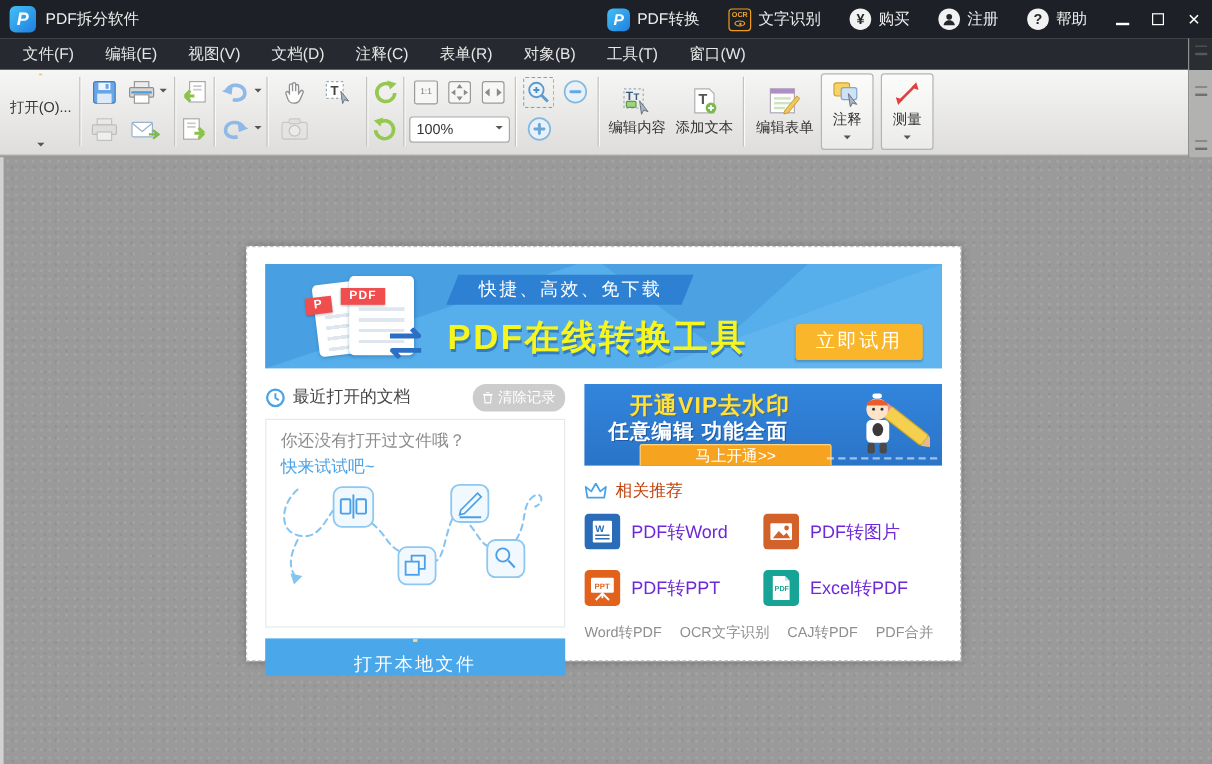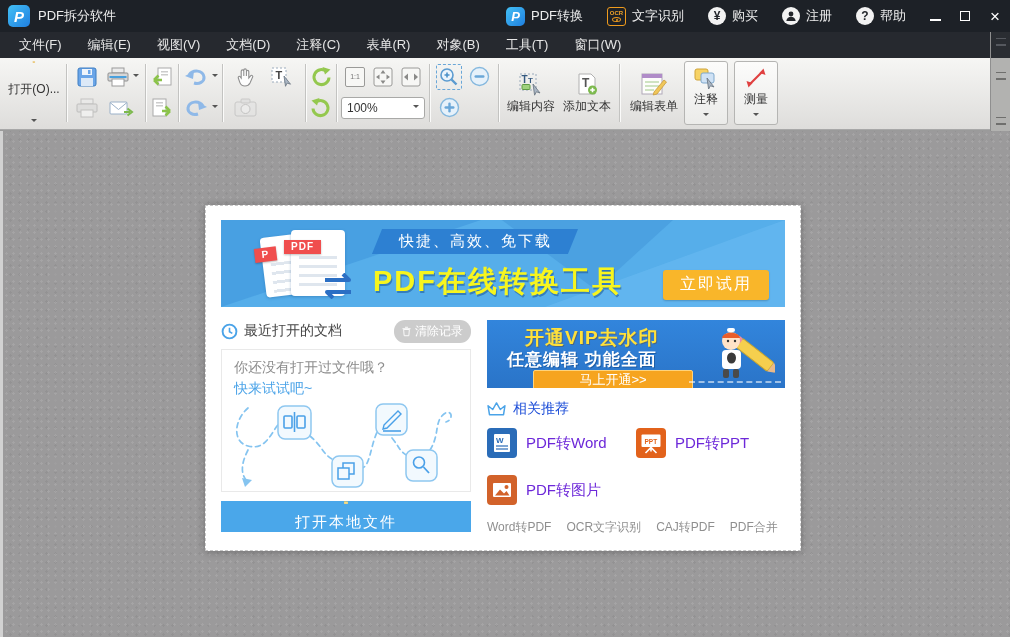--- a/index.html
+++ b/index.html
@@ -79,35 +79,35 @@
   .try-btn { position:absolute; right:16px; top:50px; background:#f9b62a; color:#fff; font-size:16px; padding:4px 17px 5px; border-radius:3px; letter-spacing:2px; cursor:pointer; box-shadow:0 1px 2px rgba(0,0,0,.2); }
 
   
   .cols { display:flex; gap:16px; margin-top:13px; }
   .left-col { width:250px; }
   .right-col { width:300px; }
 
   .recent-header { display:flex; align-items:center; gap:6px; height:22px; }
   .recent-title { font-size:14px; color:#454545; }
   .clear-btn { margin-left:auto; background:#ccc; color:#fff; font-size:12px; padding:3px 8px; display:flex; align-items:center; gap:4px; cursor:pointer;border-radius:11px; }
-  .empty-box { margin-top:7px; height:143px; border:1px solid #e9e9e9; padding:9px 12px 0; }
+  .empty-box { margin-top:7px; height:174px; border:1px solid #e9e9e9; padding:9px 12px 0; }
   .empty-l1 { font-size:14px; color:#8c8c8c; }
   .empty-l2 { font-size:14px; color:#4aa3e8; margin-top:3px; }
   .open-local { margin-top:9px; height:31px; background:#4aa7ea; display:flex; align-items:center; justify-content:center; gap:9px; color:#fff; font-size:15px; letter-spacing:2px; cursor:pointer;flex-direction:column; }
 
   
   .vip { position:relative; height:68px; background:linear-gradient(#3285dc,#2a74c8); overflow:hidden; color:#fff; }
   .vip-l1 { position:absolute; left:38px; top:5px; font-size:19px; font-weight:bold; color:#ffe13a; letter-spacing:1px; text-shadow:1px 1px 0 rgba(120,60,0,.35);}
   .vip-l2 { position:absolute; left:20px; top:28px; font-size:17px; font-weight:bold; letter-spacing:1px; text-shadow:1px 1px 0 rgba(0,40,90,.35);}
   .vip-btn { position:absolute; left:46px; top:50px; width:160px; background:#f6a41f; border:1px solid #ffd37a; color:#fff; font-size:13px; text-align:center; padding:0 0 1px; border-radius:2px; cursor:pointer; }
   .vip-char { position:absolute; right:10px; top:4px; }
   .vip-ground { position:absolute; right:4px; bottom:5px; width:92px; border-bottom:2px dashed rgba(255,255,255,.55); }
 
   .rec-header { display:flex; align-items:center; gap:7px; margin-top:11px; height:20px; }
-  .rec-title { font-size:14px; color:#1d4ed8; }
+  .rec-title { font-size:14px; color:#c2410c; }
   .rec-grid { margin-top:9px; display:grid; grid-template-columns:1fr 1fr; grid-row-gap:17px; }
   .rec-item { display:flex; align-items:center; gap:9px; cursor:pointer; }
   .rec-label { font-size:15px; color:#6d28d9; }
   .rec-links { display:flex; gap:15px; margin-top:14px; }
   .rec-link { font-size:12px; color:#8f8f8f; cursor:pointer; white-space:nowrap; }
 </style>
 </head>
 <body>
 
 <div class="titlebar">
@@ -556,35 +556,44 @@
               <rect width="30" height="30" rx="4" fill="#2a6cb8"></rect>
               <rect x="7" y="6" width="16" height="18" rx="1" fill="#fff"></rect>
               <text x="9" y="15" font-size="8" font-weight="bold" fill="#2a6cb8">W</text>
               <line x1="9" y1="18" x2="21" y2="18" stroke="#2a6cb8" stroke-width="1.2"></line>
               <line x1="9" y1="21" x2="21" y2="21" stroke="#2a6cb8" stroke-width="1.2"></line>
             </svg>
             <span class="rec-label">PDF转Word</span>
           </div>
           <div class="rec-item">
             <svg width="30" height="30" viewBox="0 0 30 30">
+              <rect width="30" height="30" rx="4" fill="#d2622a"></rect>
+              <rect x="6" y="8" width="18" height="14" rx="1" fill="#fff"></rect>
+              <circle cx="19.5" cy="12" r="2" fill="#d2622a"></circle>
+              <path d="M8 20.5l5-6 4 4 2.5-2.5 3 4.5z" fill="#d2622a"></path>
+            </svg>
+            <span class="rec-label">PDF转图片</span>
+          </div>
+          <div class="rec-item">
+            <svg width="30" height="30" viewBox="0 0 30 30">
               <rect width="30" height="30" rx="4" fill="#e2621b"></rect>
               <rect x="5.5" y="6.5" width="19" height="12.5" rx="1" fill="#fff"></rect>
               <text x="8.5" y="15.5" font-size="6.5" font-weight="bold" fill="#e2621b">PPT</text>
               <path d="M15 19v4.5M9.5 25l5.5-5.5L20.5 25" fill="none" stroke="#fff" stroke-width="1.6"></path>
             </svg>
             <span class="rec-label">PDF转PPT</span>
           </div>
           <div class="rec-item">
             <svg width="30" height="30" viewBox="0 0 30 30">
-              <rect width="30" height="30" rx="4" fill="#d2622a"></rect>
-              <rect x="6" y="8" width="18" height="14" rx="1" fill="#fff"></rect>
-              <circle cx="19.5" cy="12" r="2" fill="#d2622a"></circle>
-              <path d="M8 20.5l5-6 4 4 2.5-2.5 3 4.5z" fill="#d2622a"></path>
+              <rect width="30" height="30" rx="4" fill="#17a396"></rect>
+              <path d="M8 5h10l4 4v16H8z" fill="#fff"></path>
+              <path d="M18 5l4 4h-4z" fill="#bfe6e1"></path>
+              <text x="9.5" y="17.5" font-size="6" font-weight="bold" fill="#17a396">PDF</text>
             </svg>
-            <span class="rec-label">PDF转图片</span>
+            <span class="rec-label">Excel转PDF</span>
           </div>
         </div>
 
         <div class="rec-links">
           <span class="rec-link">Word转PDF</span>
           <span class="rec-link">OCR文字识别</span>
           <span class="rec-link">CAJ转PDF</span>
           <span class="rec-link">PDF合并</span>
         </div>
       </div>

